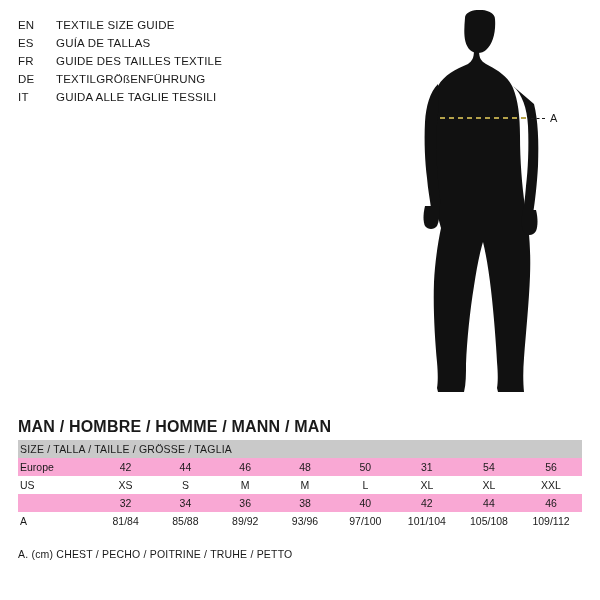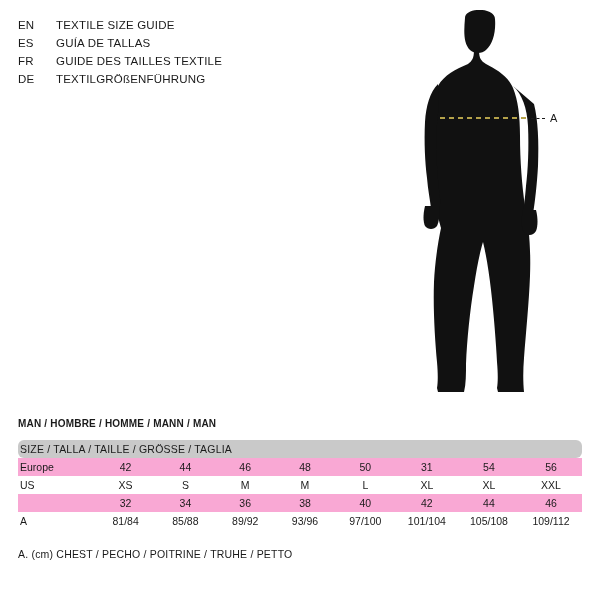--- a/index.html
+++ b/index.html
@@ -85,21 +85,21 @@
     top: 108px;
     width: 14px;
     border-top: 1px dashed #1a1a1a;
   }
 
   
   .man-title {
     position: absolute;
     left: 18px;
     top: 418px;
-    font-size: 10px;
+    font-size: 16px;
     font-weight: bold;
     letter-spacing: 0.2px;
     color: #1a1a1a;
   }
   table.size-table {
     position: absolute;
     left: 18px;
     top: 440px;
     width: 564px;
     border-collapse: collapse;
@@ -126,21 +126,20 @@
     width: 86px;
     padding-left: 2px !important;
   }
   .cell {
     width: 68px;
     text-align: center;
   }
   .header-span {
     padding-left: 2px !important;
     letter-spacing: 0.2px;
-    border-radius: 6px;
   }
 
   .foot-note {
     position: absolute;
     left: 18px;
     top: 548px;
     font-size: 10.5px;
     color: #1a1a1a;
     letter-spacing: 0.2px;
   }
@@ -159,20 +158,24 @@
       <span class="lang-code">ES</span>
       <span class="lang-text">GUÍA DE TALLAS</span>
     </div>
     <div class="lang-row">
       <span class="lang-code">FR</span>
       <span class="lang-text">GUIDE DES TAILLES TEXTILE</span>
     </div>
     <div class="lang-row">
       <span class="lang-code">DE</span>
       <span class="lang-text">TEXTILGRÖßENFÜHRUNG</span>
+    </div>
+    <div class="lang-row">
+      <span class="lang-code">IT</span>
+      <span class="lang-text">GUIDA ALLE TAGLIE TESSILI</span>
     </div>
   </div>
 
 
   <div class="figure-wrap">
     <svg width="190" height="390" viewBox="0 0 190 390" xmlns="http://www.w3.org/2000/svg">
 
       <path d="M65 8 C65 -3 95 -3 95 9 C96 22 93 34 86 40 C82 44 74 44 70 40 C63 33 64 20 65 8 Z" fill="#111111"></path>
 
       <path d="M74 40

